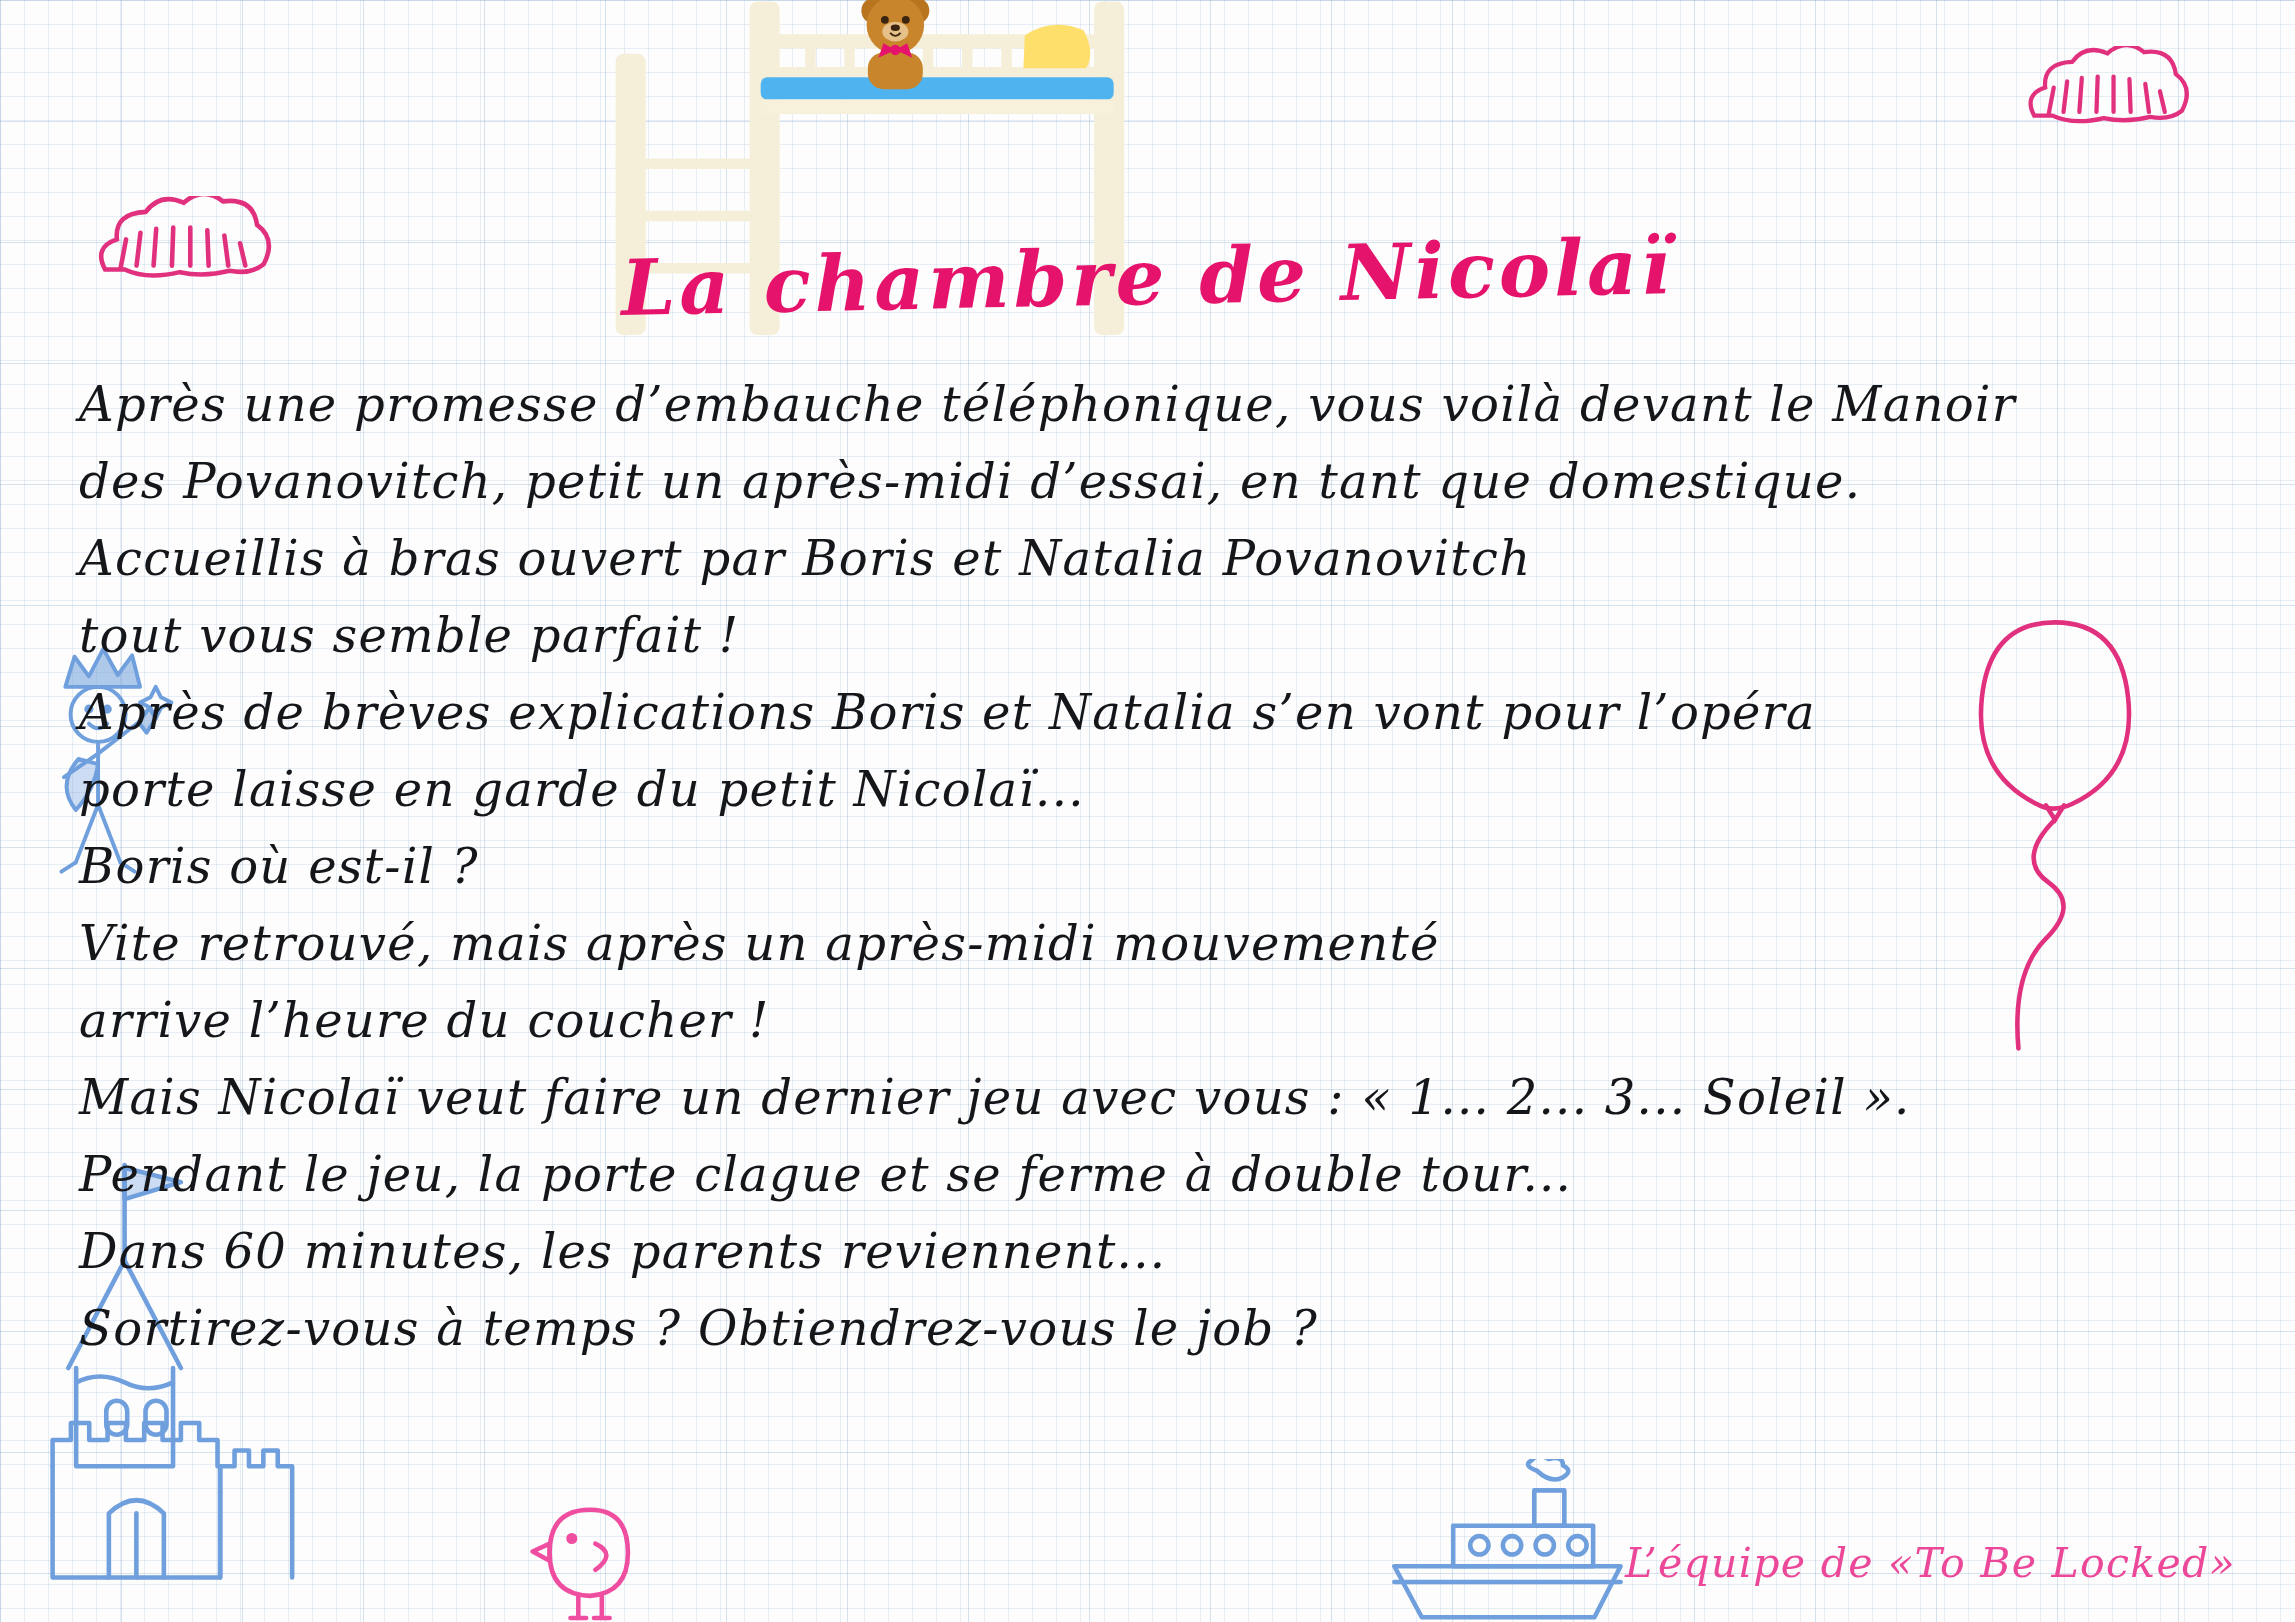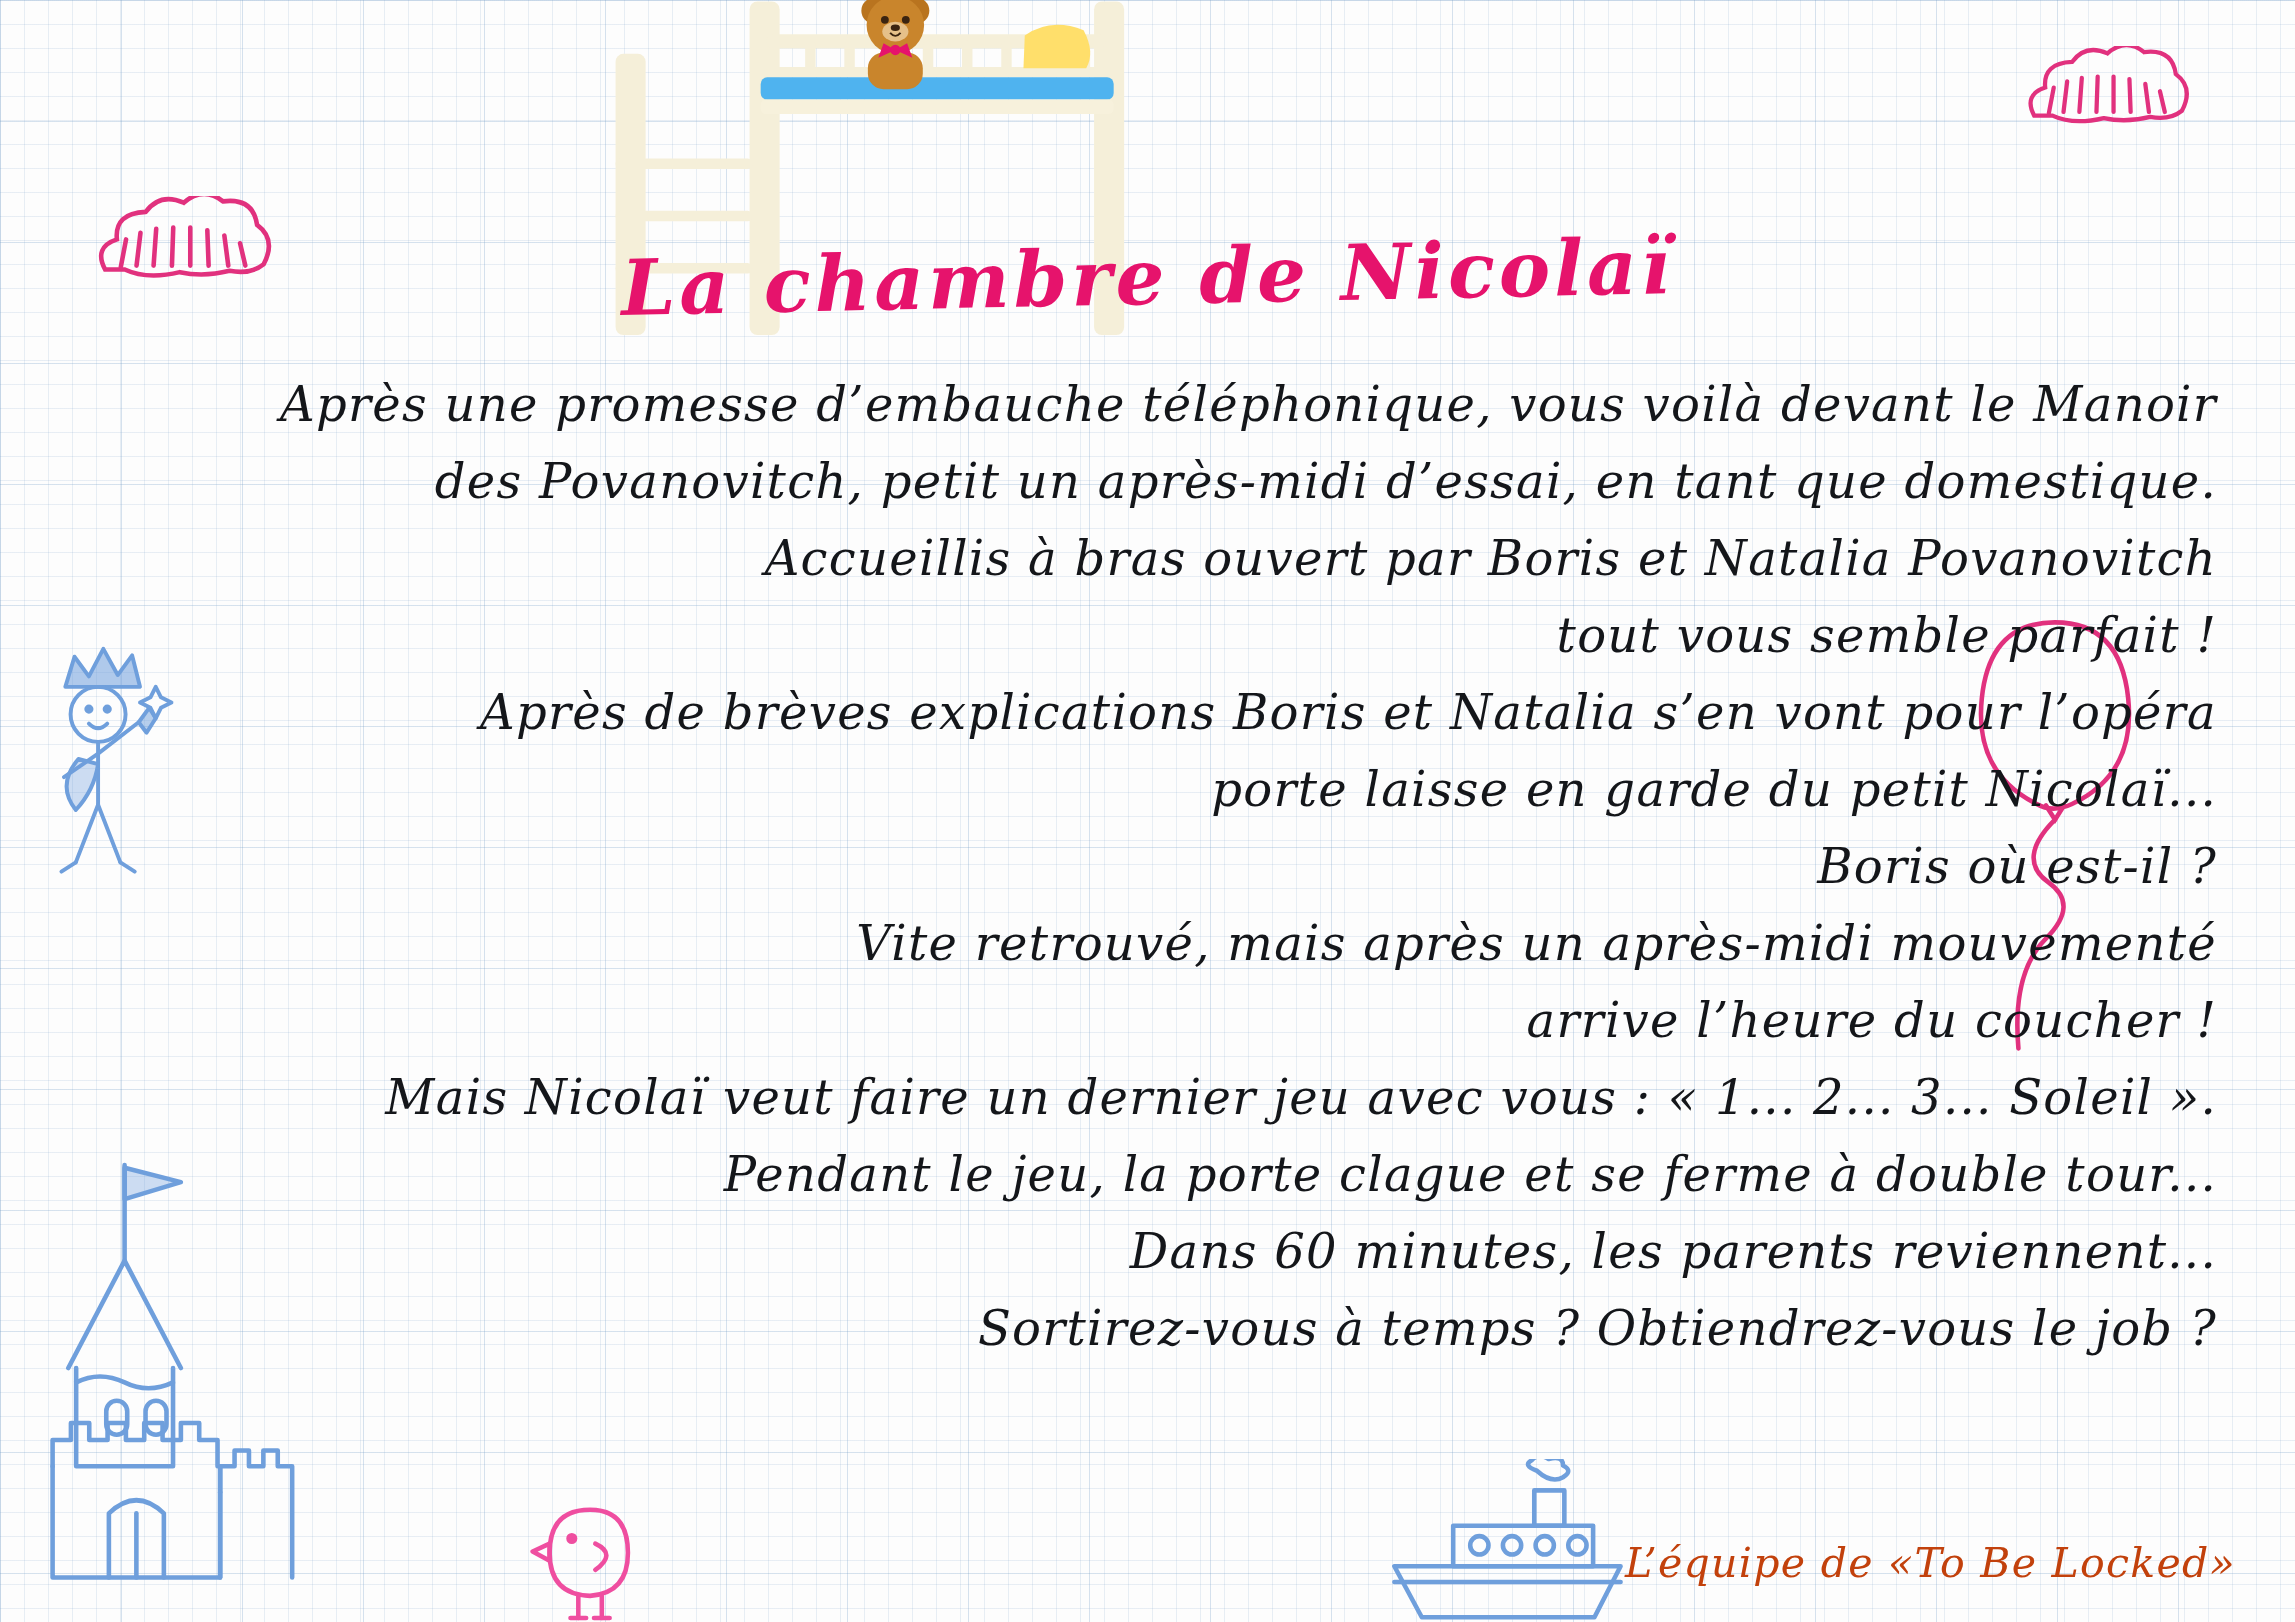--- a/index.html
+++ b/index.html
@@ -54,38 +54,38 @@
     letter-spacing: 3.9px;
     transform: rotate(-1.2deg);
     white-space: nowrap;
   }
 
   #story {
     position: absolute;
     top: 366px;
     left: 79px;
     width: 2138px;
-    text-align: right;
+    text-align: left;
     color: #14161a;
     font-family: "DejaVu Serif", serif;
     font-style: italic;
     font-size: 48px;
     line-height: 77px;
     letter-spacing: 1.3px;
   }
   #story .line {
     display: block;
     white-space: nowrap;
   }
 
   #signature {
     position: absolute;
     right: 59px;
     bottom: 36px;
-    color: #c2410c;
+    color: #ec4899;
     font-family: "DejaVu Serif", serif;
     font-style: italic;
     font-size: 41px;
     letter-spacing: 1.3px;
     white-space: nowrap;
   }
 
   
   .art { position: absolute; z-index: 2; }
 

